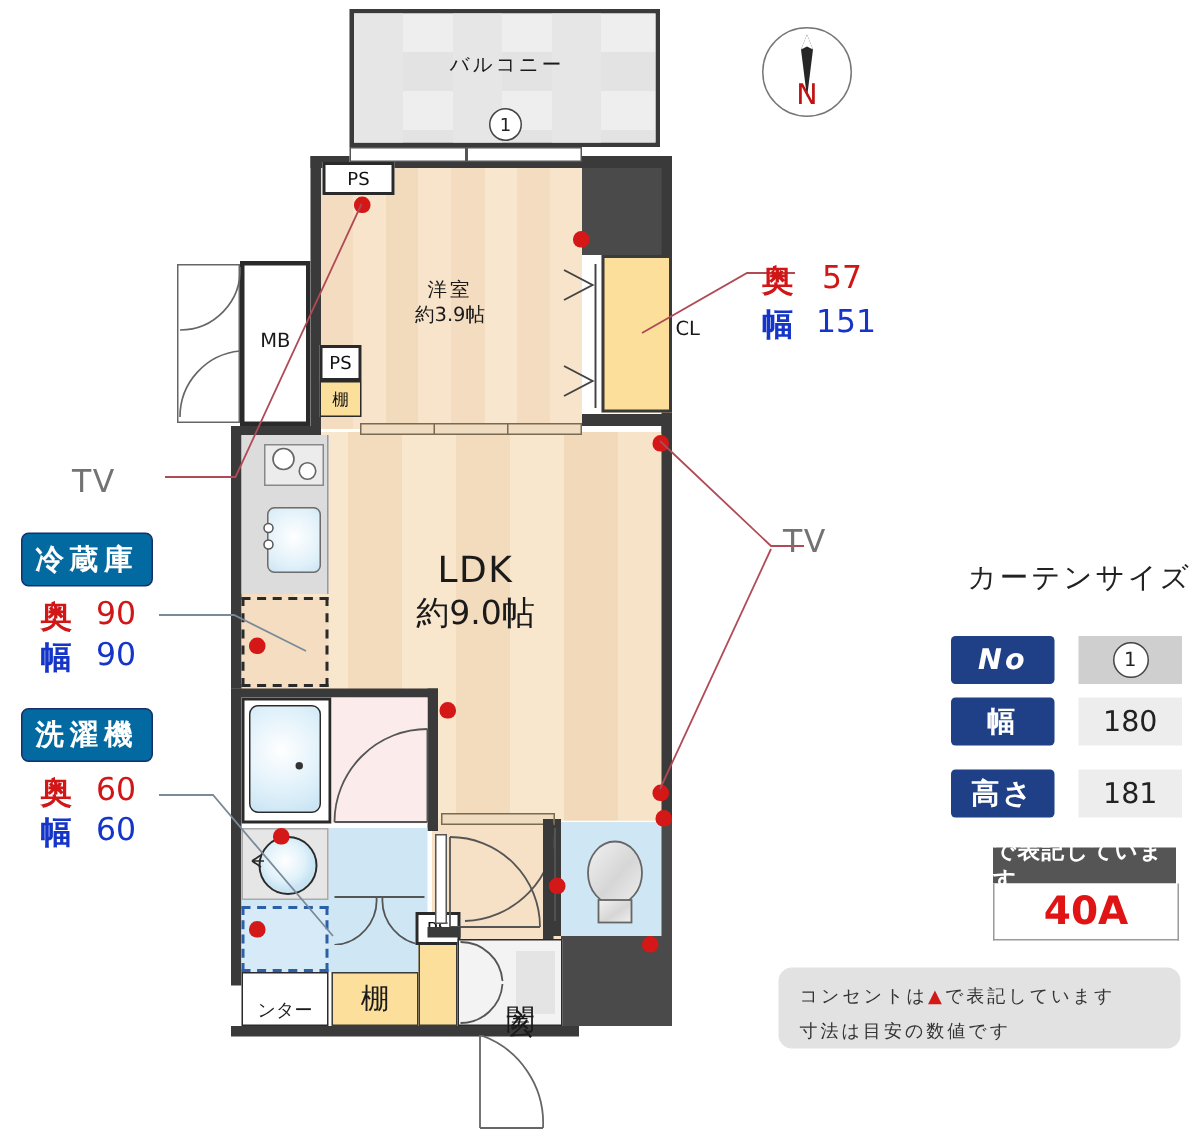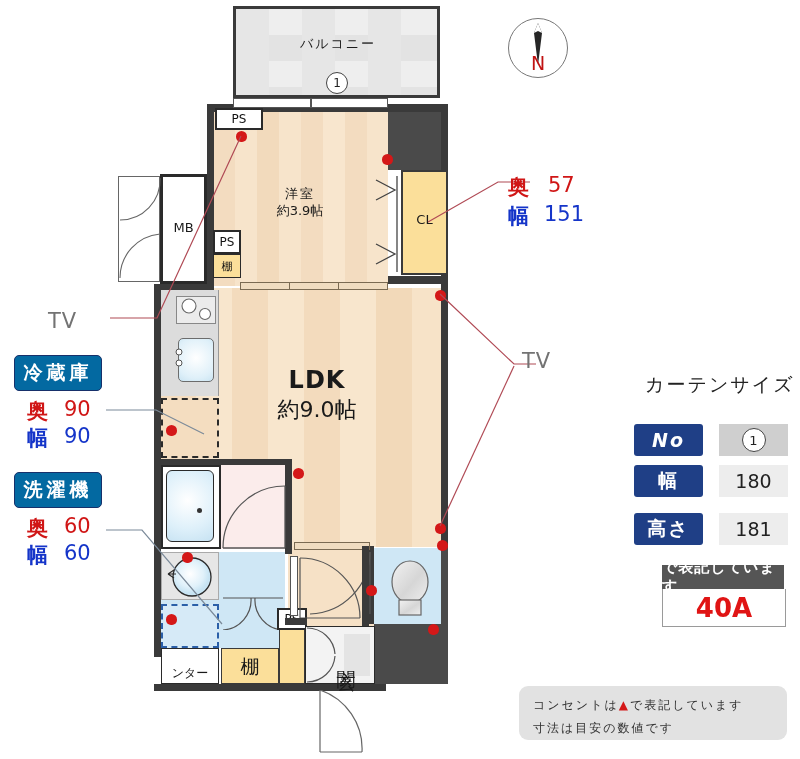--- a/index.html
+++ b/index.html
@@ -56,21 +56,21 @@
 
   .brk-head{background:#555;color:#fff;font-size:15px;font-weight:bold;
             display:flex;align-items:center;justify-content:center;
             letter-spacing:1px;}
   .brk-body{background:#fff;border:1px solid #9a9a9a;border-top:none;
             color:#e01414;font-size:26px;font-weight:bold;
             display:flex;align-items:center;justify-content:center;}
 
   .note{background:#e2e2e2;border-radius:9px;font-size:12px;color:#333;
         line-height:1.9;padding:8px 14px;box-sizing:border-box;
-        letter-spacing:2px;margin-top:41px;}
+        letter-spacing:2px;}
   .note .tri{color:#d41818;}
 
   
   .compass{width:58px;height:58px;border:1.2px solid #777;border-radius:50%;
            position:relative;background:#fff;}
   .compass .nlabel{position:absolute;left:50%;bottom:3px;transform:translateX(-50%);
            color:#c01212;font-size:19px;}
 
   .circ-balcony{width:20px;height:20px;border:1.2px solid #444;border-radius:50%;
         background:#fff;color:#222;font-size:12px;
@@ -119,21 +119,21 @@
 
 <div class="abs" style="left:233px;top:98px;width:155px;height:10px;background:#fff;border:1.5px solid #555;box-sizing:border-box;"></div>
 <div class="abs" style="left:310px;top:98px;width:1.5px;height:10px;background:#555;"></div>
 
 <div class="abs psbox ctr" style="left:215px;top:108px;width:48px;height:22px;">PS</div>
 
 <div class="abs lbl lbl-big ctr" style="left:255px;top:182px;width:90px;height:24px;letter-spacing:2px;">洋室</div>
 <div class="abs lbl lbl-big ctr" style="left:248px;top:199px;width:104px;height:24px;">約3.9帖</div>
 
 <div class="abs cl" style="left:401px;top:170px;width:47px;height:105px;"></div>
-<div class="abs lbl lbl-big ctr" style="left:401px;top:208px;width:47px;height:24px;">CL</div>
+<div class="abs lbl lbl-big ctr" style="left:389px;top:208px;width:47px;height:24px;padding-left:46px;">CL</div>
 
 <svg class="abs" style="left:375px;top:176px;" width="28" height="96">
   <polyline points="1,4 20,14 1,24" fill="none" stroke="#444" stroke-width="1.3"></polyline>
   <polyline points="1,68 20,78 1,88" fill="none" stroke="#444" stroke-width="1.3"></polyline>
   <line x1="22" y1="0" x2="22" y2="96" stroke="#444" stroke-width="1.3"></line>
 </svg>
 
 <div class="abs white" style="left:160px;top:174px;width:47px;height:110px;border:3px solid #2a2a2a;box-sizing:border-box;"></div>
 <div class="abs lbl lbl-big ctr" style="left:160px;top:216px;width:47px;height:24px;">MB</div>
 
@@ -148,21 +148,21 @@
 
 <div class="abs" style="left:240px;top:282px;width:148px;height:8px;background:#f0dcc0;border:1.2px solid #7a6a52;box-sizing:border-box;"></div>
 <div class="abs" style="left:289px;top:282px;width:1.2px;height:8px;background:#7a6a52;"></div>
 <div class="abs" style="left:338px;top:282px;width:1.2px;height:8px;background:#7a6a52;"></div>
 
 <div class="abs wall" style="left:154px;top:284px;width:7px;height:175px;"></div>
 <div class="abs wall" style="left:441px;top:284px;width:7px;height:263px;"></div>
 <div class="abs wall" style="left:154px;top:284px;width:60px;height:6px;"></div>
 <div class="abs wall" style="left:388px;top:276px;width:60px;height:8px;"></div>
 
-<div class="abs lbl ctr" style="left:272px;top:366px;width:90px;height:28px;font-size:24px;letter-spacing:1px;font-weight:bold;">LDK</div>
+<div class="abs lbl ctr" style="left:272px;top:366px;width:90px;height:28px;font-size:24px;letter-spacing:1px;">LDK</div>
 <div class="abs lbl ctr" style="left:266px;top:396px;width:102px;height:28px;font-size:22px;">約9.0帖</div>
 
 <div class="abs kitgray" style="left:161px;top:290px;width:58px;height:106px;border-right:1.2px solid #999;box-sizing:border-box;"></div>
 
 <div class="abs" style="left:176px;top:296px;width:40px;height:28px;background:#ececec;border:1.2px solid #888;box-sizing:border-box;"></div>
 <svg class="abs" style="left:176px;top:296px;" width="40" height="28">
   <circle cx="13" cy="10" r="7" fill="#fff" stroke="#666" stroke-width="1.1"></circle>
   <circle cx="29" cy="18" r="5.5" fill="#fff" stroke="#666" stroke-width="1.1"></circle>
 </svg>
 

